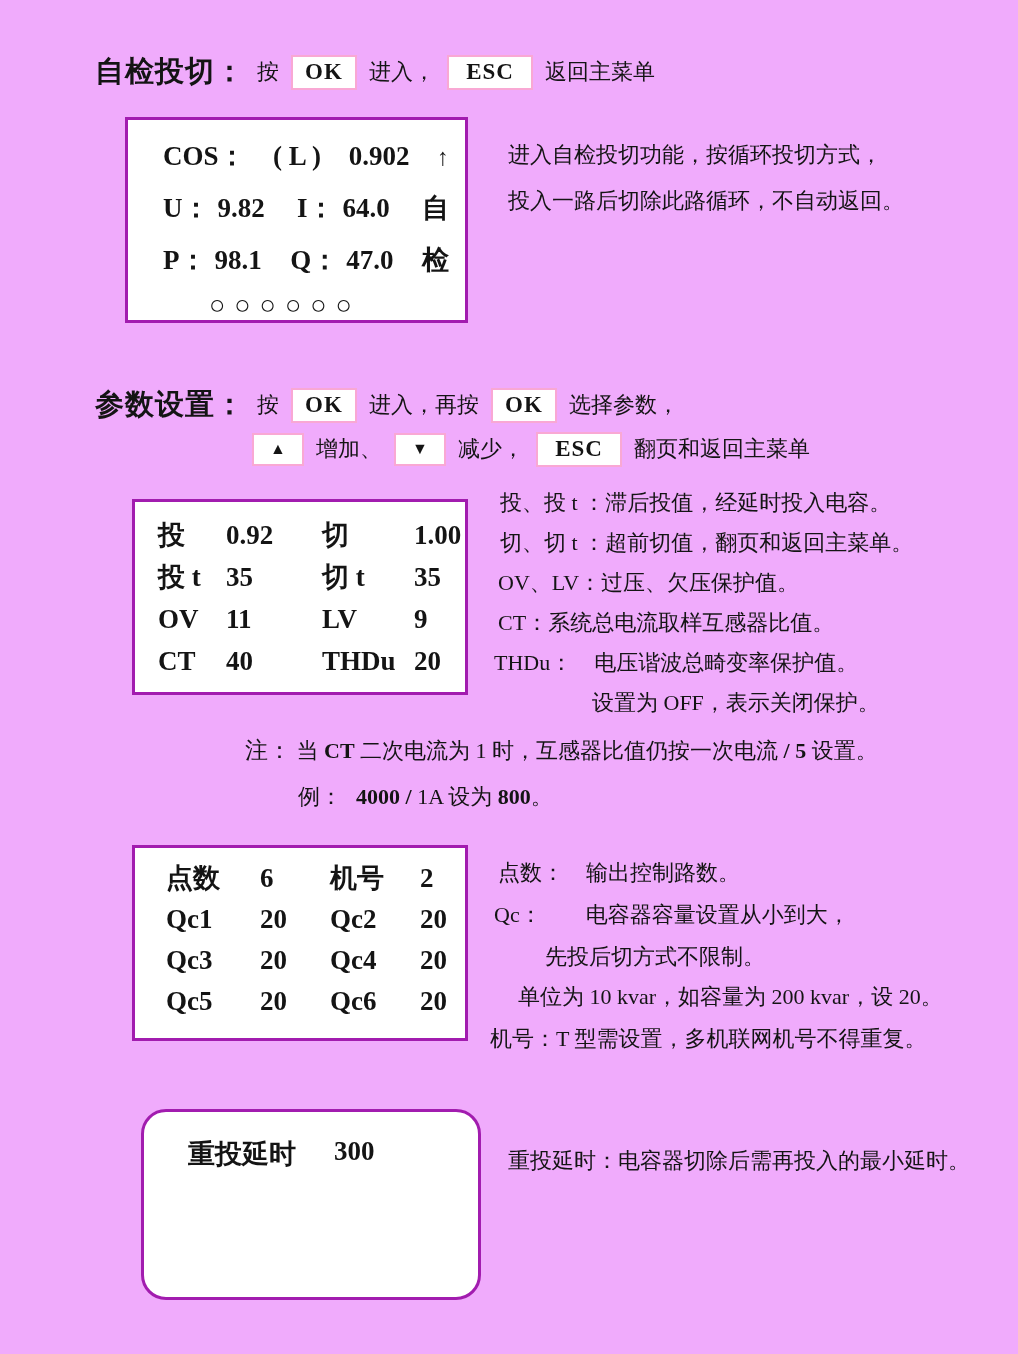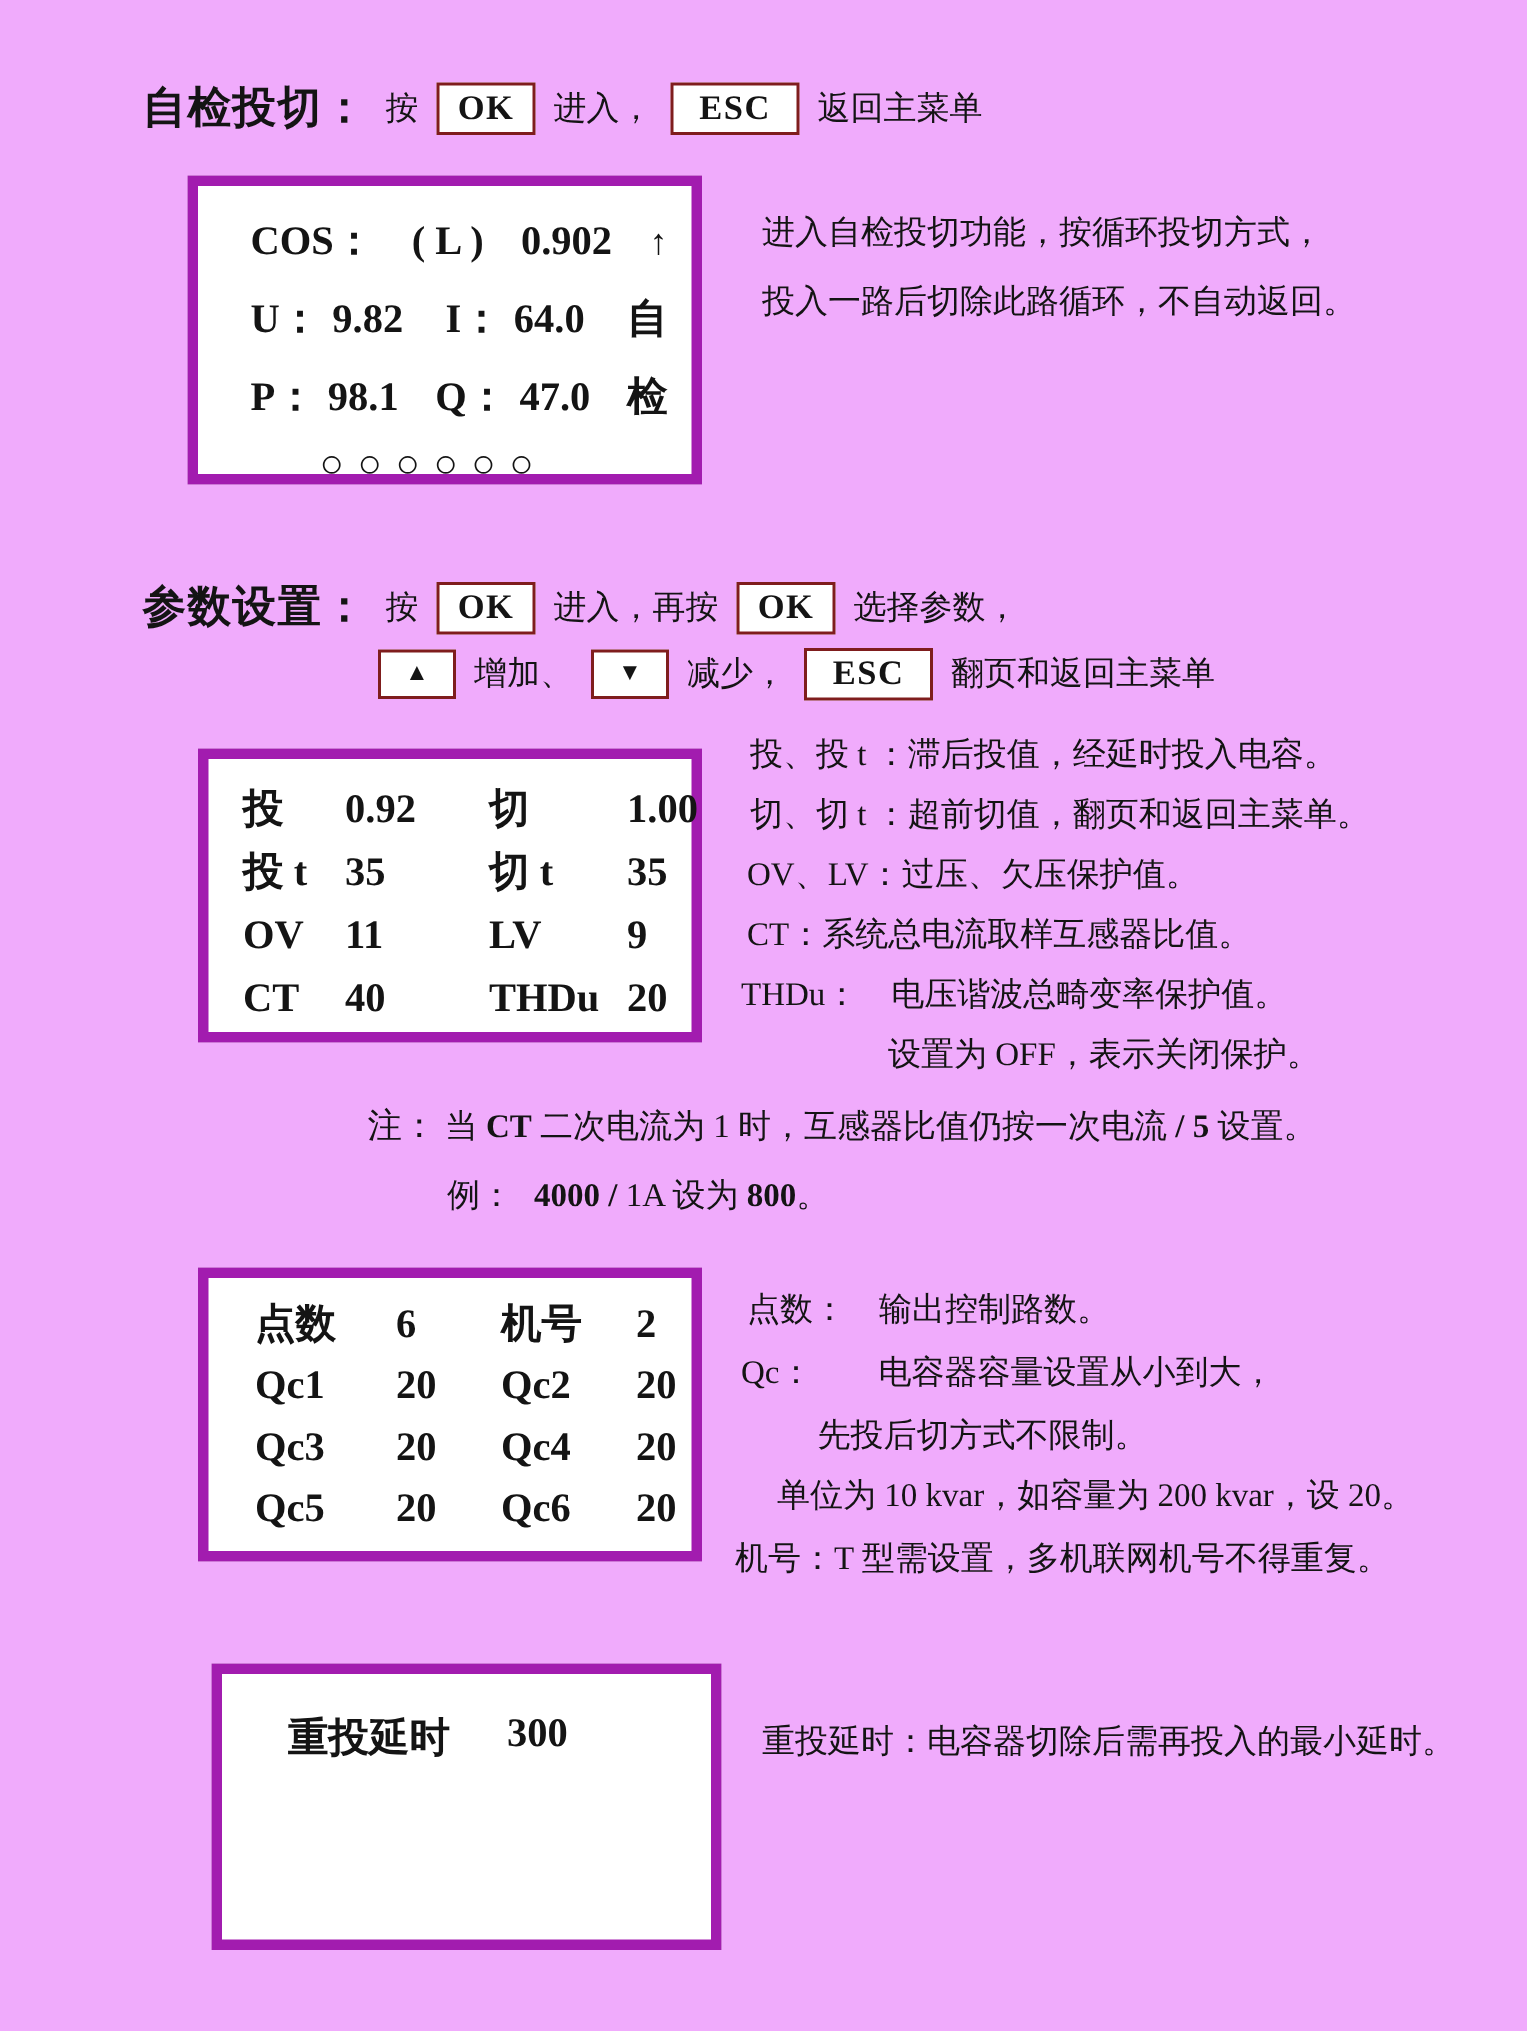--- a/index.html
+++ b/index.html
@@ -12,25 +12,25 @@
     font-family: "Liberation Serif", "DejaVu Serif", serif;
     color: #141414;
     overflow: hidden;
   }
   .abs { position: absolute; }
   .hline { display: flex; align-items: center; gap: 12px; white-space: nowrap; }
   .h-title { font-size: 29px; font-weight: bold; letter-spacing: 1px; }
   .body-text { font-size: 22px; }
   .kbtn {
     display: inline-flex; align-items: center; justify-content: center;
-    border: 2px solid #7f1d1d; min-width: 66px; height: 35px; padding: 0 10px;
+    border: 2px solid #f9a8d4; min-width: 66px; height: 35px; padding: 0 10px;
     font-weight: bold; font-size: 23px; background: #fff; letter-spacing: 1px;
   }
   .kbtn.tri { min-width: 52px; height: 33px; font-size: 16px; letter-spacing: 0; }
-  .lcd { position: absolute; border: 7px solid #a21caf; background: #fff; }
+  .lcd { position: absolute; border: 3px solid #a21caf; background: #fff; }
   .lcd-line { display: flex; font-weight: bold; font-size: 27px; white-space: nowrap; }
   .pair > .lab { margin-right: 8px; }
   .lcd-grid {
     position: absolute; display: grid; font-weight: bold; font-size: 27px;
     align-content: start; grid-auto-rows: 42px; line-height: 42px;
   }
   .desc-line { position: absolute; font-size: 22px; white-space: nowrap; line-height: 30px; }
   .b { font-weight: bold; }
   .arrow { font-weight: normal; font-size: 24px; }
   .circles { font-weight: normal; font-size: 27px; letter-spacing: 9px; }
@@ -164,21 +164,21 @@
   <div class="desc-line" style="left:545px; top:942px;">
     <span class="desc-label"></span><span>先投后切方式不限制。</span>
   </div>
   <div class="desc-line" style="left:518px; top:982px;">
     <span class="desc-label"></span><span>单位为 10 kvar，如容量为 200 kvar，设 20。</span>
   </div>
   <div class="desc-line" style="left:490px; top:1024px;">
     <span class="desc-label">机号：</span><span>T 型需设置，多机联网机号不得重复。</span>
   </div>
 
-  <div class="lcd" style="left:141px; top:1109px; width:340px; height:191px; padding:24px 0 0 44px;">
+  <div class="lcd" style="left:141px; top:1109px; width:340px; height:191px; padding:24px 0 0 44px;border-radius:25px;">
     <div class="lcd-line" style="gap:38px;">
       <span>重投延时</span>
       <span>300</span>
     </div>
   </div>
 
   <div class="desc-line" style="left:508px; top:1146px;">
     <span class="desc-label">重投延时：</span><span>电容器切除后需再投入的最小延时。</span>
   </div>
 

